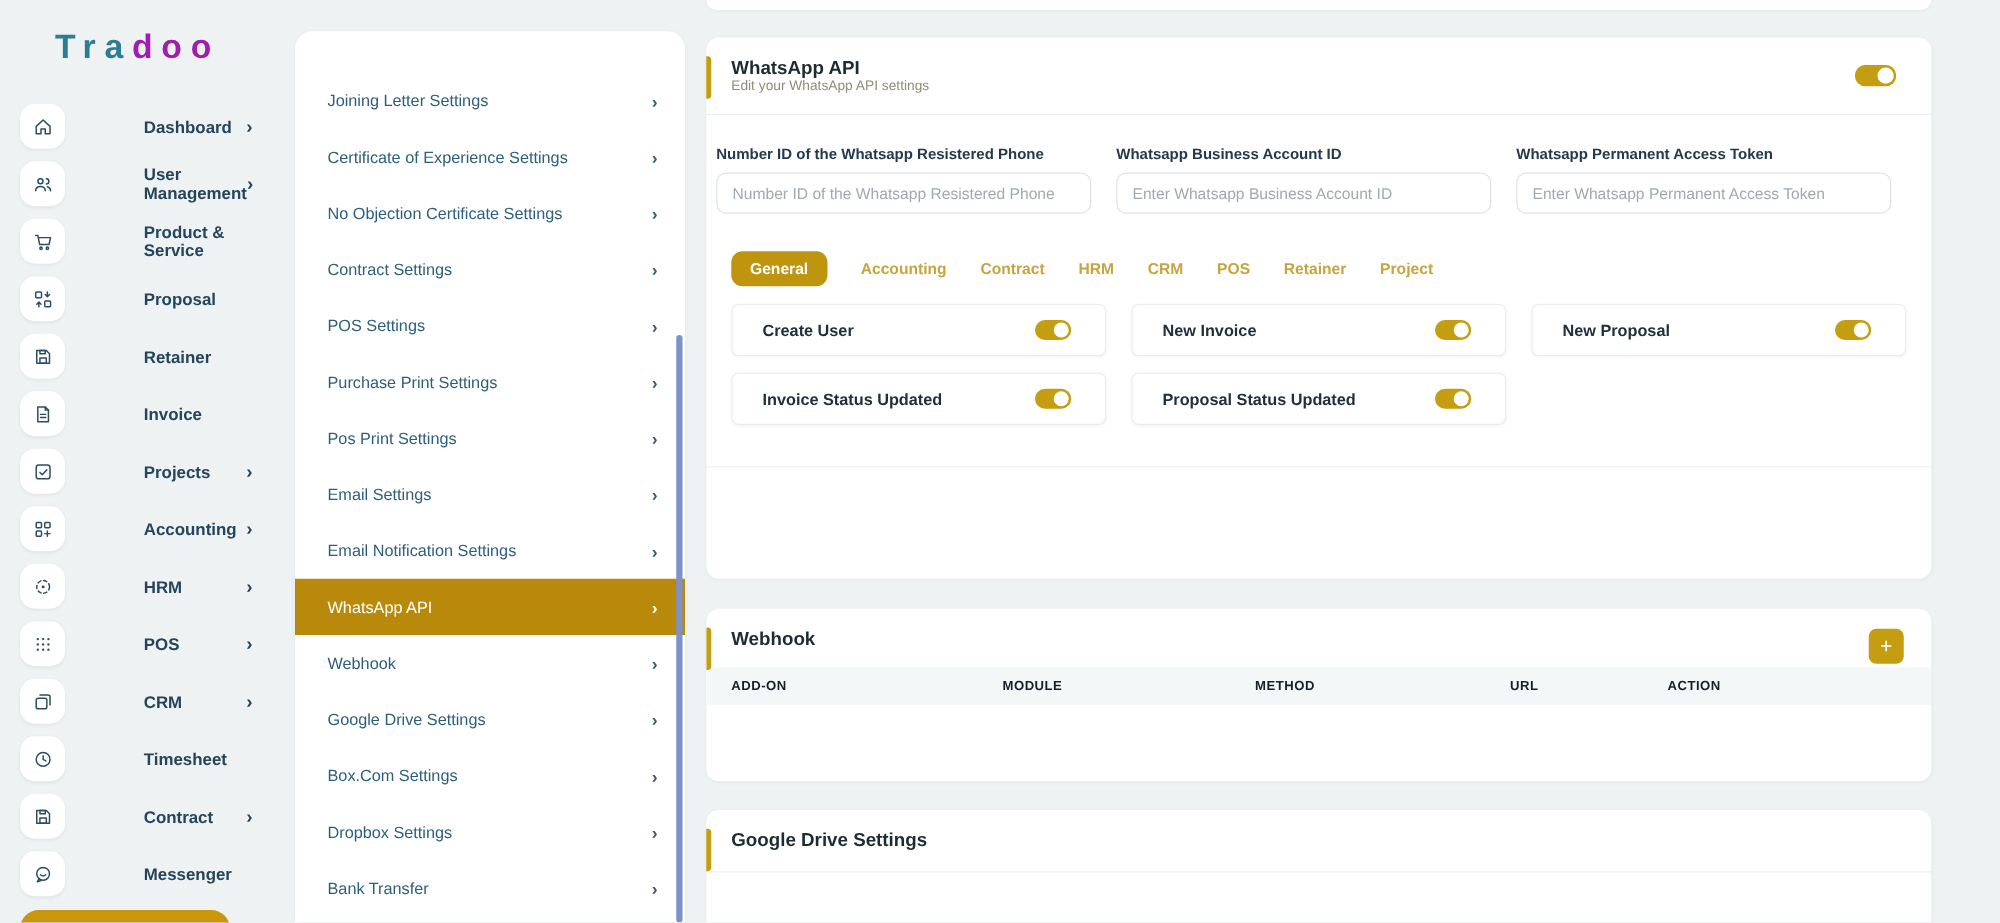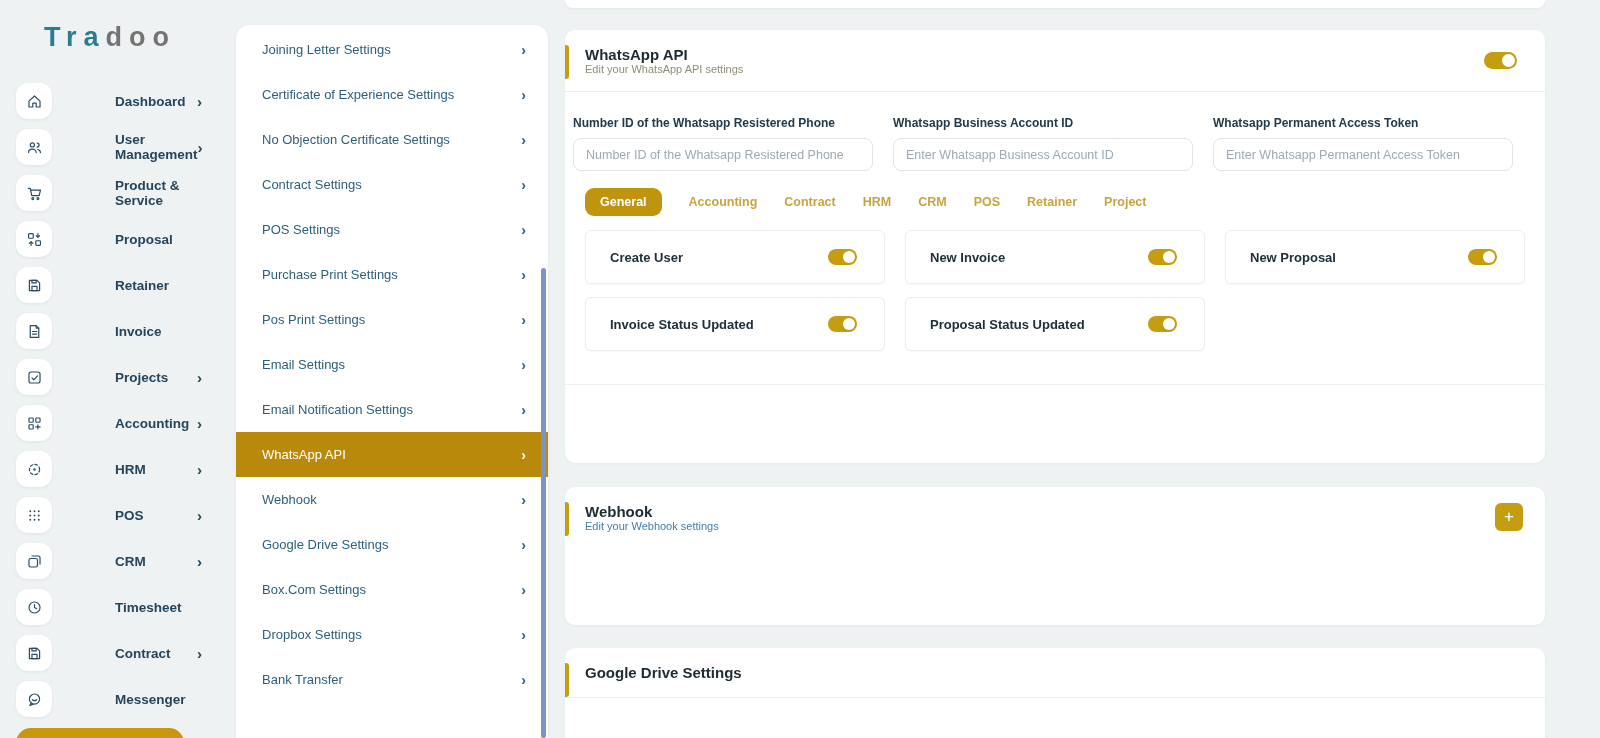--- a/index.html
+++ b/index.html
@@ -7,33 +7,33 @@
   body {
     font-family:"Liberation Sans","DejaVu Sans",sans-serif;
     background:#eff2f2;
     position:relative;
     color:#22303c;
   }
   
   .sidebar { position:absolute; left:0; top:0; width:232px; height:738px; }
   .logo { position:absolute; left:44px; top:22px; font-size:27px; font-weight:700; letter-spacing:7px; cursor:pointer; }
   .logo .lg-a { color:#2a7d93; }
-  .logo .lg-b { color:#737373; }
+  .logo .lg-b { color:#a21caf; }
   .nav { position:absolute; left:16px; top:78px; width:200px; }
   .nav-item { height:46px; display:flex; align-items:center; cursor:pointer; }
   .tile { width:36px; height:36px; border-radius:12px; background:#ffffff; box-shadow:0 1px 3px rgba(40,60,80,.08); display:flex; align-items:center; justify-content:center; flex:0 0 36px; }
   .tile svg { width:17px; height:17px; stroke:#2b4d63; fill:none; stroke-width:1.4; stroke-linecap:round; stroke-linejoin:round; }
   .nav-label { margin-left:15px; font-size:13.5px; font-weight:700; color:#25455c;padding-left:48px; }
   .nav-chev { margin-left:auto; margin-right:14px; font-size:15px; font-weight:700; color:#25455c; line-height:1; }
   .sidebar-pill { position:absolute; left:16px; top:728px; width:168px; height:30px; border-radius:15px; background:#c9970c; cursor:pointer; }
 
   
   .settings-panel { position:absolute; left:236px; top:25px; width:312px; height:713px;
     background:#ffffff; border-radius:14px 14px 0 0; box-shadow:0 1px 4px rgba(40,60,80,.06);
-    padding-top:2px; overflow:hidden; }
+    padding-top:33px; overflow:hidden; }
   .menu-item { height:45px; display:flex; align-items:center; justify-content:space-between;
     padding:0 22px 0 26px; font-size:13px; font-weight:500; color:#2d5f7c; cursor:pointer; }
   .menu-item .chev { font-size:14px; font-weight:700; color:#2d5f7c; }
   .menu-item.active { background:#b8890b; color:#ffffff; }
   .menu-item.active .chev { color:#ffffff; }
   .panel-scrollbar { position:absolute; right:2px; top:243px; width:5px; height:470px; border-radius:3px; background:#7d92c9; cursor:grab; }
 
   
   .main { position:absolute; left:565px; top:0; width:980px; }
   .card { background:#ffffff; border-radius:10px; box-shadow:0 1px 3px rgba(40,60,80,.05); position:relative; }
@@ -57,25 +57,25 @@
   .master-toggle-wrap { position:absolute; right:28px; top:22px; }
   .wa-divider { border-top:1px solid #edf0f2; margin-top:16px; }
   .fields-row { display:flex; gap:20px; padding:24px 20px 0 8px; }
   .field { width:300px; }
   .field-label { font-size:12px; font-weight:700; color:#243a4b; display:block; }
   .field input { margin-top:8px; width:100%; height:33px; border:1px solid #dfe4e8; border-radius:8px;
     padding:0 12px; font-size:12.5px; font-family:inherit; color:#33424e; background:#fff; outline:none; }
   .field input::placeholder { color:#9fa9b2; }
 
   .tabs-row { display:flex; align-items:center; gap:27px; padding:17px 20px 0 20px; }
-  .tab { font-size:12.5px; font-weight:600; color:#c7a53e; cursor:pointer; padding:7px 0; }
+  .tab { font-size:12.5px; font-weight:600; color:#c7a53e; cursor:pointer; padding:7px 0;margin-top:13px; }
   .tab.active { background:#bf950f; color:#ffffff; padding:7px 15px; border-radius:9px; }
 
   .toggle-grid { display:grid; grid-template-columns:repeat(3,300px); gap:13px 20px; padding:14px 20px 0 20px; }
-  .toggle-card { height:54px; border:1px solid #e9edf0; border-radius:6px; box-shadow:0 1px 2px rgba(40,60,80,.04);
+  .toggle-card { height:42px; border:1px solid #e9edf0; border-radius:6px; box-shadow:0 1px 2px rgba(40,60,80,.04);
     display:flex; align-items:center; justify-content:space-between; padding:0 27px 0 24px; }
   .toggle-card .t-label { font-size:13px; font-weight:700; color:#20303a; }
 
   .save-divider { border-top:1px solid #edf0f2; margin-top:33px; }
   .save-row { display:flex; justify-content:flex-end; padding:22px 28px 0 0; }
   .btn-gold { background:#c79c10; color:#ffffff; border:none; border-radius:6px; height:33px; padding:0 17px;
     font-size:12.5px; font-weight:600; font-family:inherit; cursor:pointer; }
 
   
   .webhook-card { margin-top:24px; height:138px; overflow:hidden; }
@@ -380,23 +380,29 @@
       </div>
     </div>
 
     <div class="save-divider"></div>
   </div>
 
   <div class="card webhook-card">
     <div class="card-header">
       <span class="accent-bar"></span>
       <div class="card-title">Webhook</div>
-      <div class="card-sub sub-blue">Edit your Webhook settings</div>
     </div>
     <button class="plus-btn">+</button>
+    <div class="table-head">
+      <span class="th">ADD-ON</span>
+      <span class="th">MODULE</span>
+      <span class="th">METHOD</span>
+      <span class="th">URL</span>
+      <span class="th">ACTION</span>
+    </div>
   </div>
 
   <div class="card gdrive-card">
     <div class="card-header">
       <span class="accent-bar"></span>
       <div class="card-title">Google Drive Settings</div>
     </div>
     <div class="gd-divider"></div>
   </div>
 

